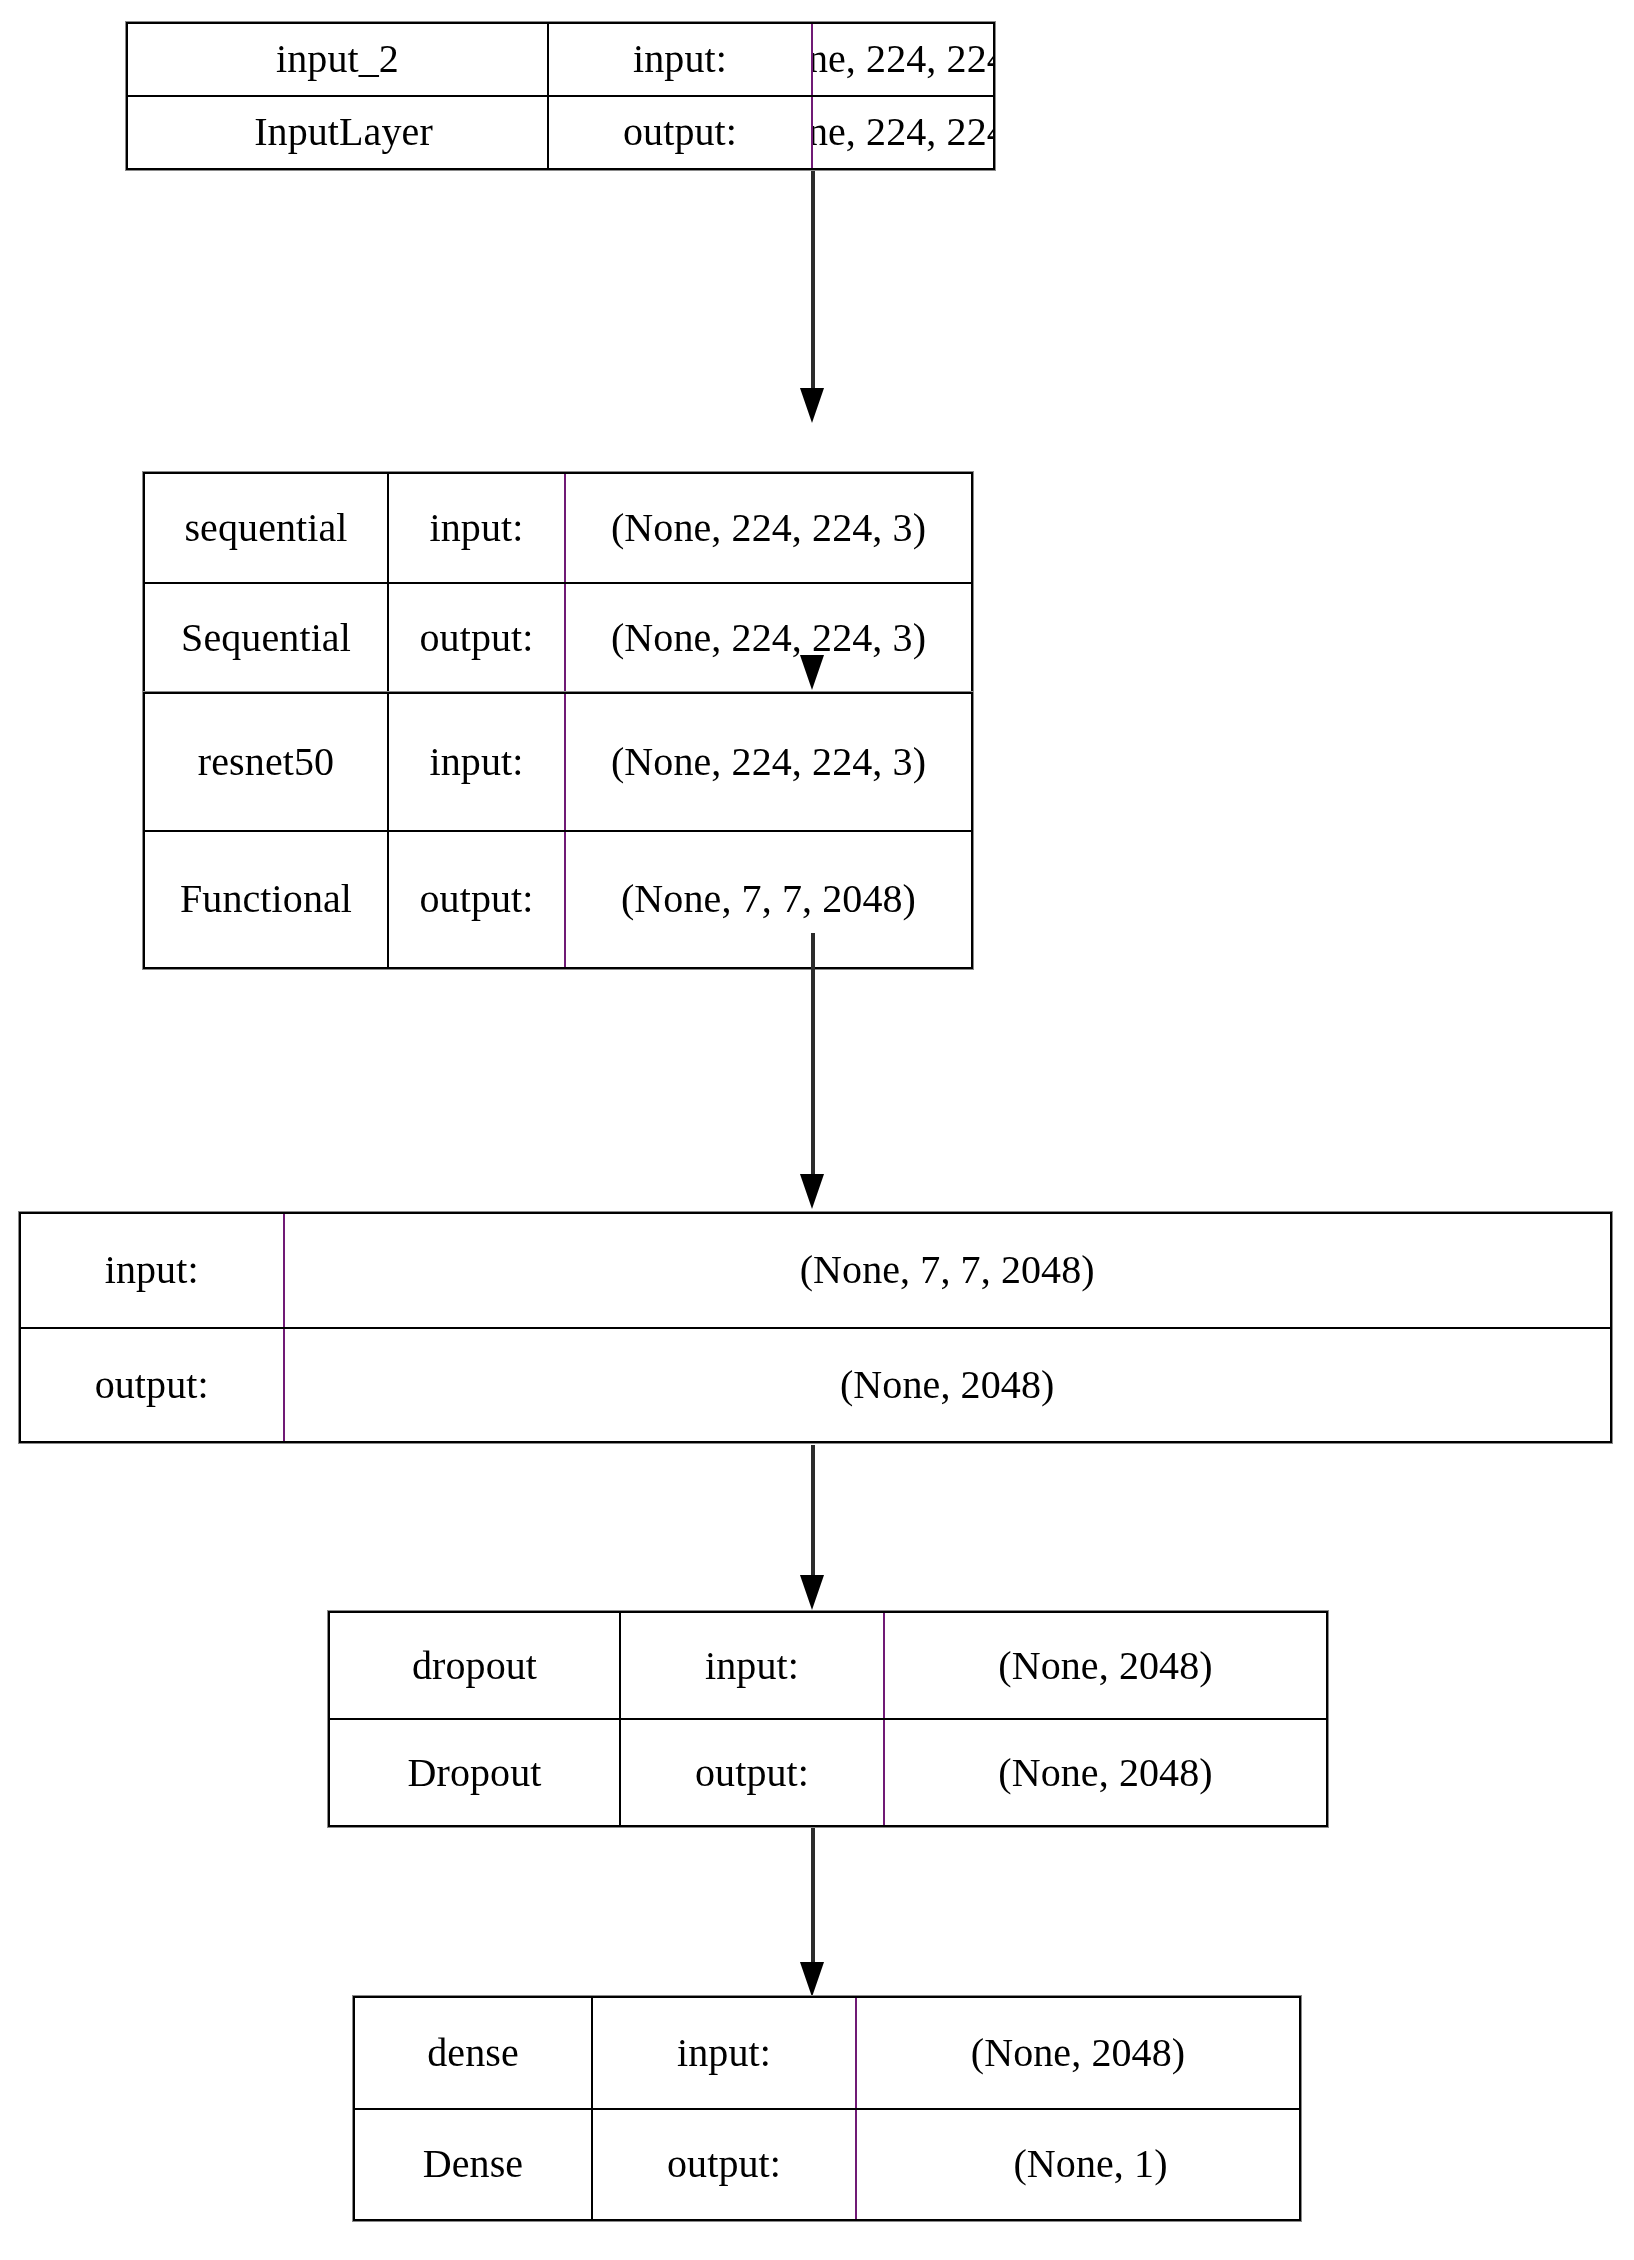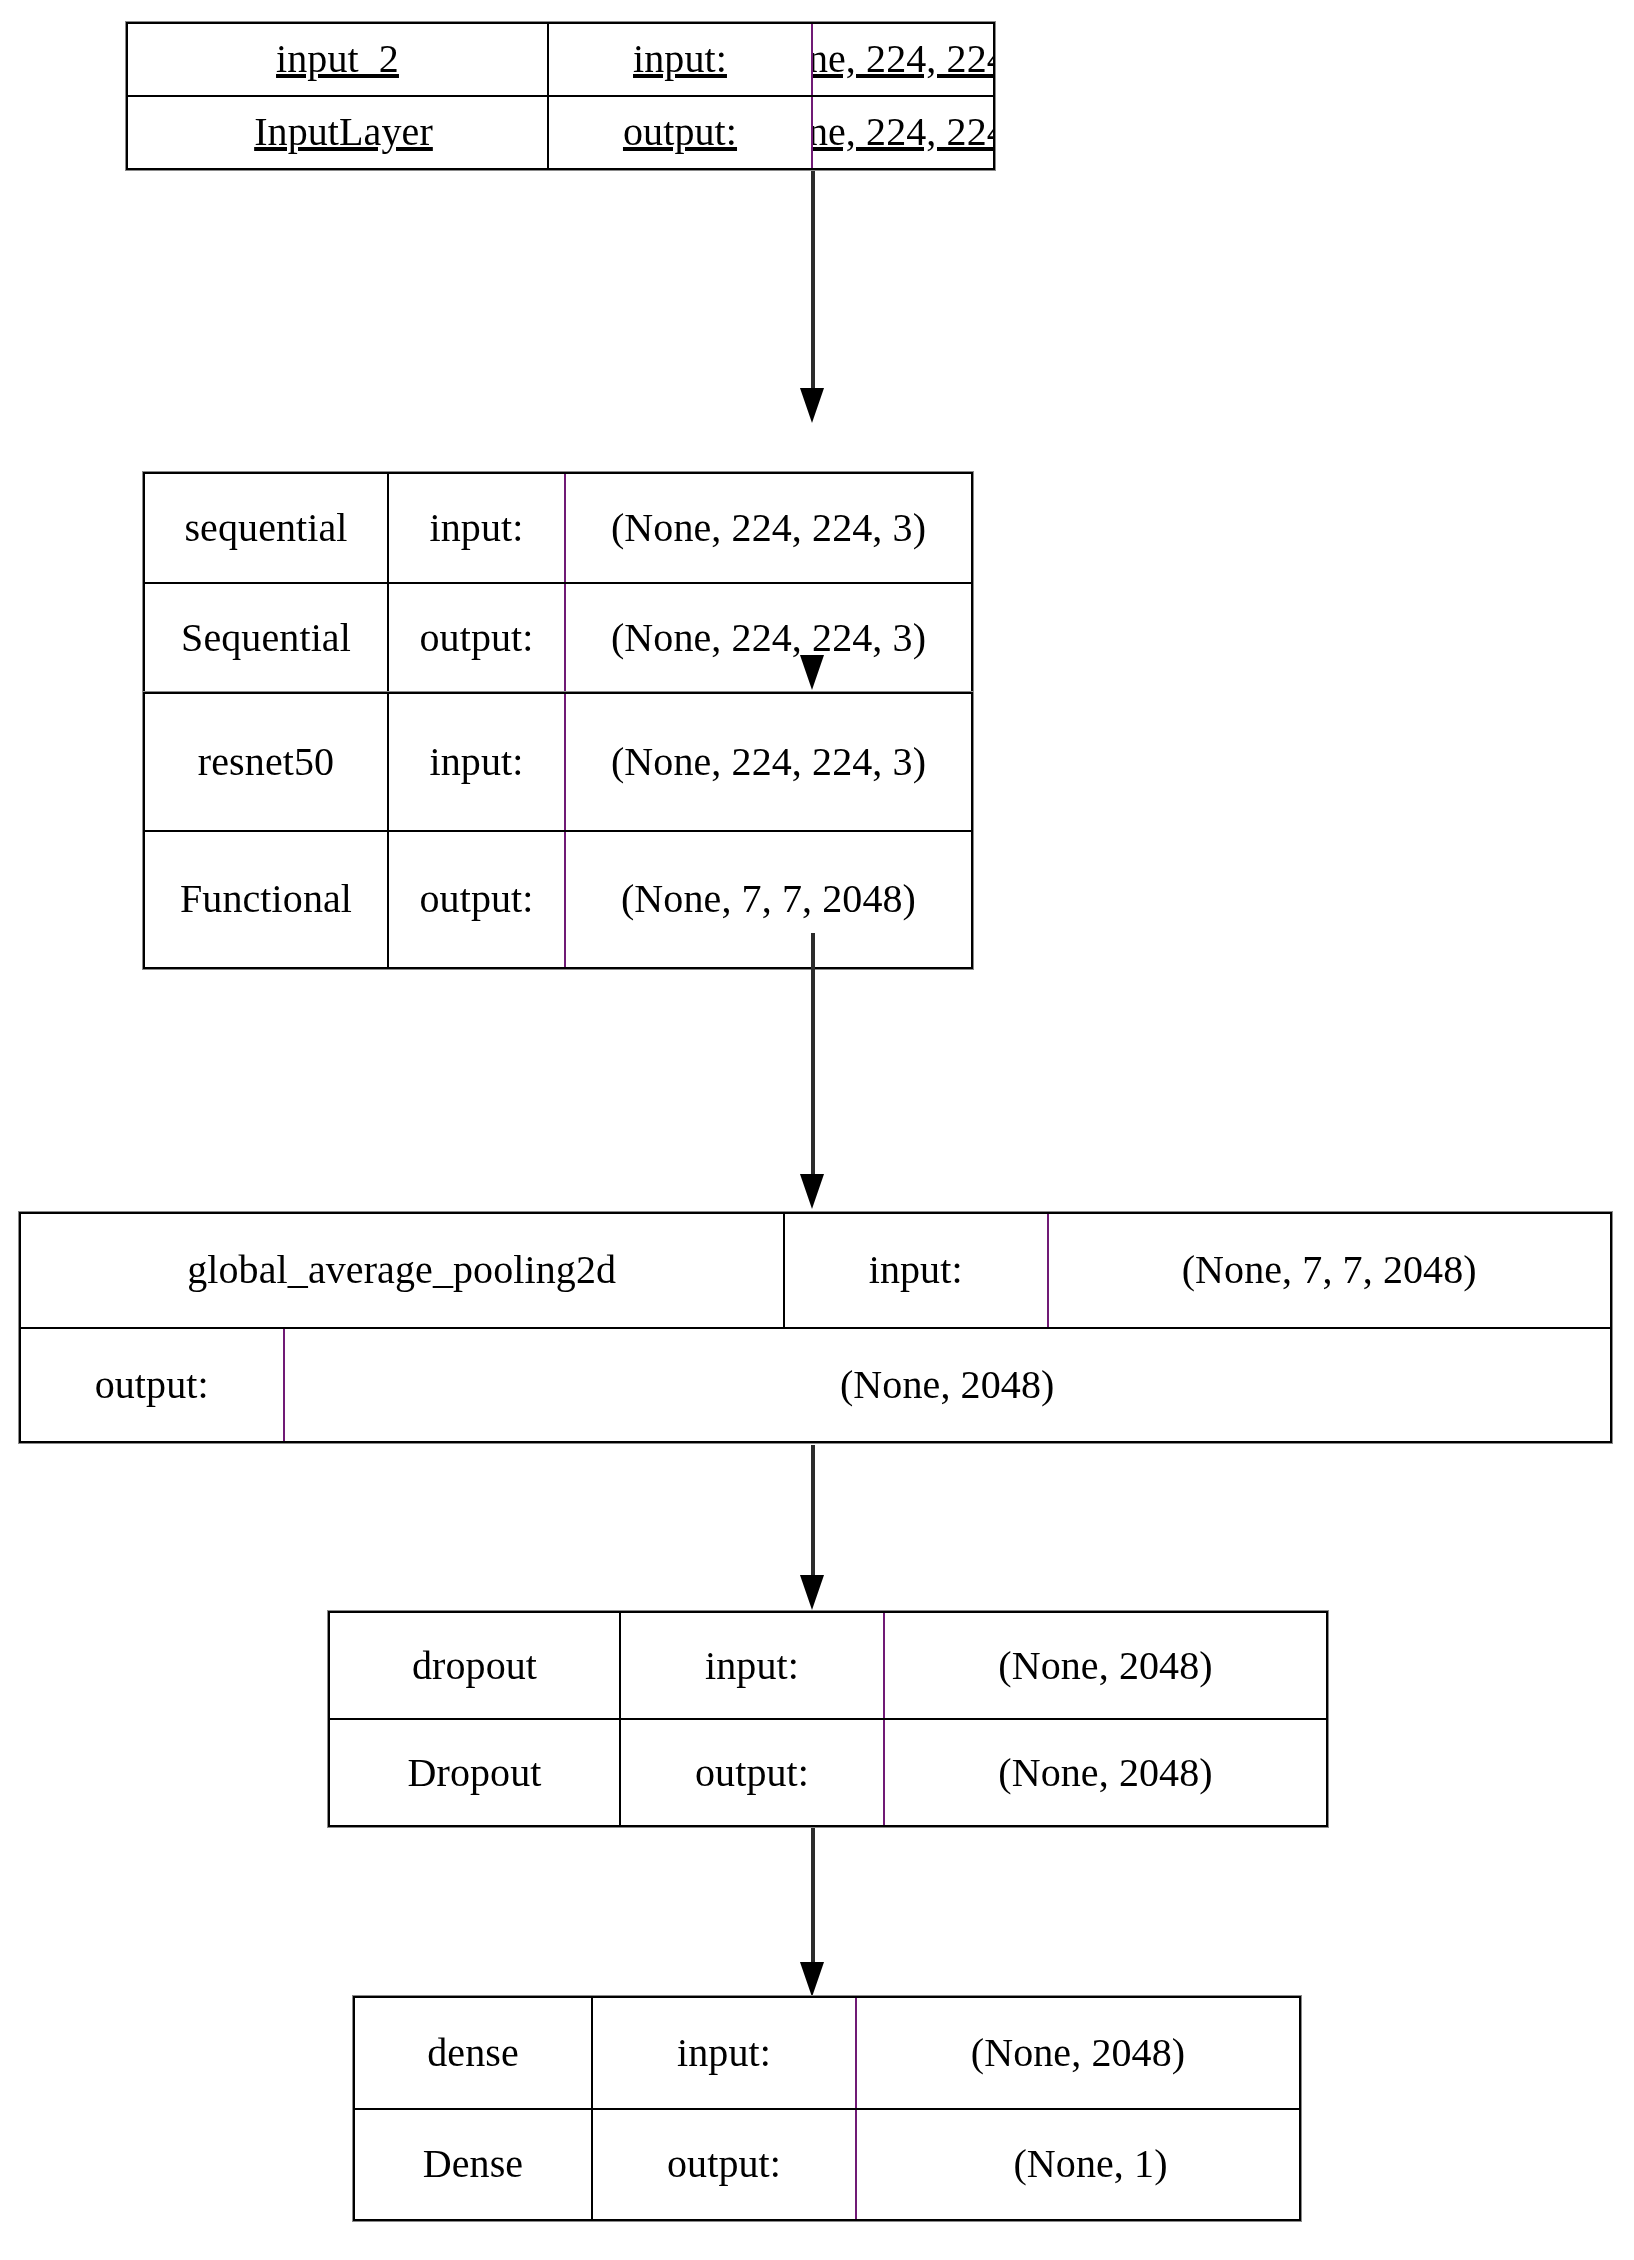--- a/index.html
+++ b/index.html
@@ -75,21 +75,21 @@
     border-left: 12.8px solid transparent;
     border-right: 12.8px solid transparent;
     border-top: 35px solid #000000;
   }
 </style>
 </head>
 <body>
 
 <div id="diagram">
 
-  <div class="node" style="left:126px; top:21.7px; width:869px; height:148px;text-decoration:underline;">
+  <div class="node" style="left:126px; top:21.7px; width:869px; height:148px;">
     <div class="node-row row-top">
       <div class="cell c-name" style="width:421px;">input_2</div>
       <div class="cell c-label" style="width:264px;">input:</div>
       <div class="cell c-shape" style="flex:1;">[(None, 224, 224, 3)]</div>
     </div>
     <div class="node-row">
       <div class="cell c-name" style="width:421px;padding-left:12px;">InputLayer</div>
       <div class="cell c-label" style="width:264px;">output:</div>
       <div class="cell c-shape" style="flex:1;">[(None, 224, 224, 3)]</div>
     </div>
@@ -131,21 +131,20 @@
     </div>
   </div>
 
   <div class="edge" style="left:811px; top:933px; width:3.9px; height:279px;">
     <div class="shaft" style="height:243px;"></div>
     <div class="head" style="top:241px;"></div>
   </div>
 
   <div class="node" style="left:18.7px; top:1212px; width:1593px; height:231px;">
     <div class="node-row row-top">
-      <div class="cell c-name" style="width:764px;">global_average_pooling2d</div>
       <div class="cell c-label" style="width:264px;">input:</div>
       <div class="cell c-shape" style="flex:1;">(None, 7, 7, 2048)</div>
     </div>
     <div class="node-row">
       <div class="cell c-label" style="width:264px;">output:</div>
       <div class="cell c-shape" style="flex:1;">(None, 2048)</div>
     </div>
   </div>
 
   <div class="edge" style="left:811px; top:1445px; width:3.9px; height:165px;">

